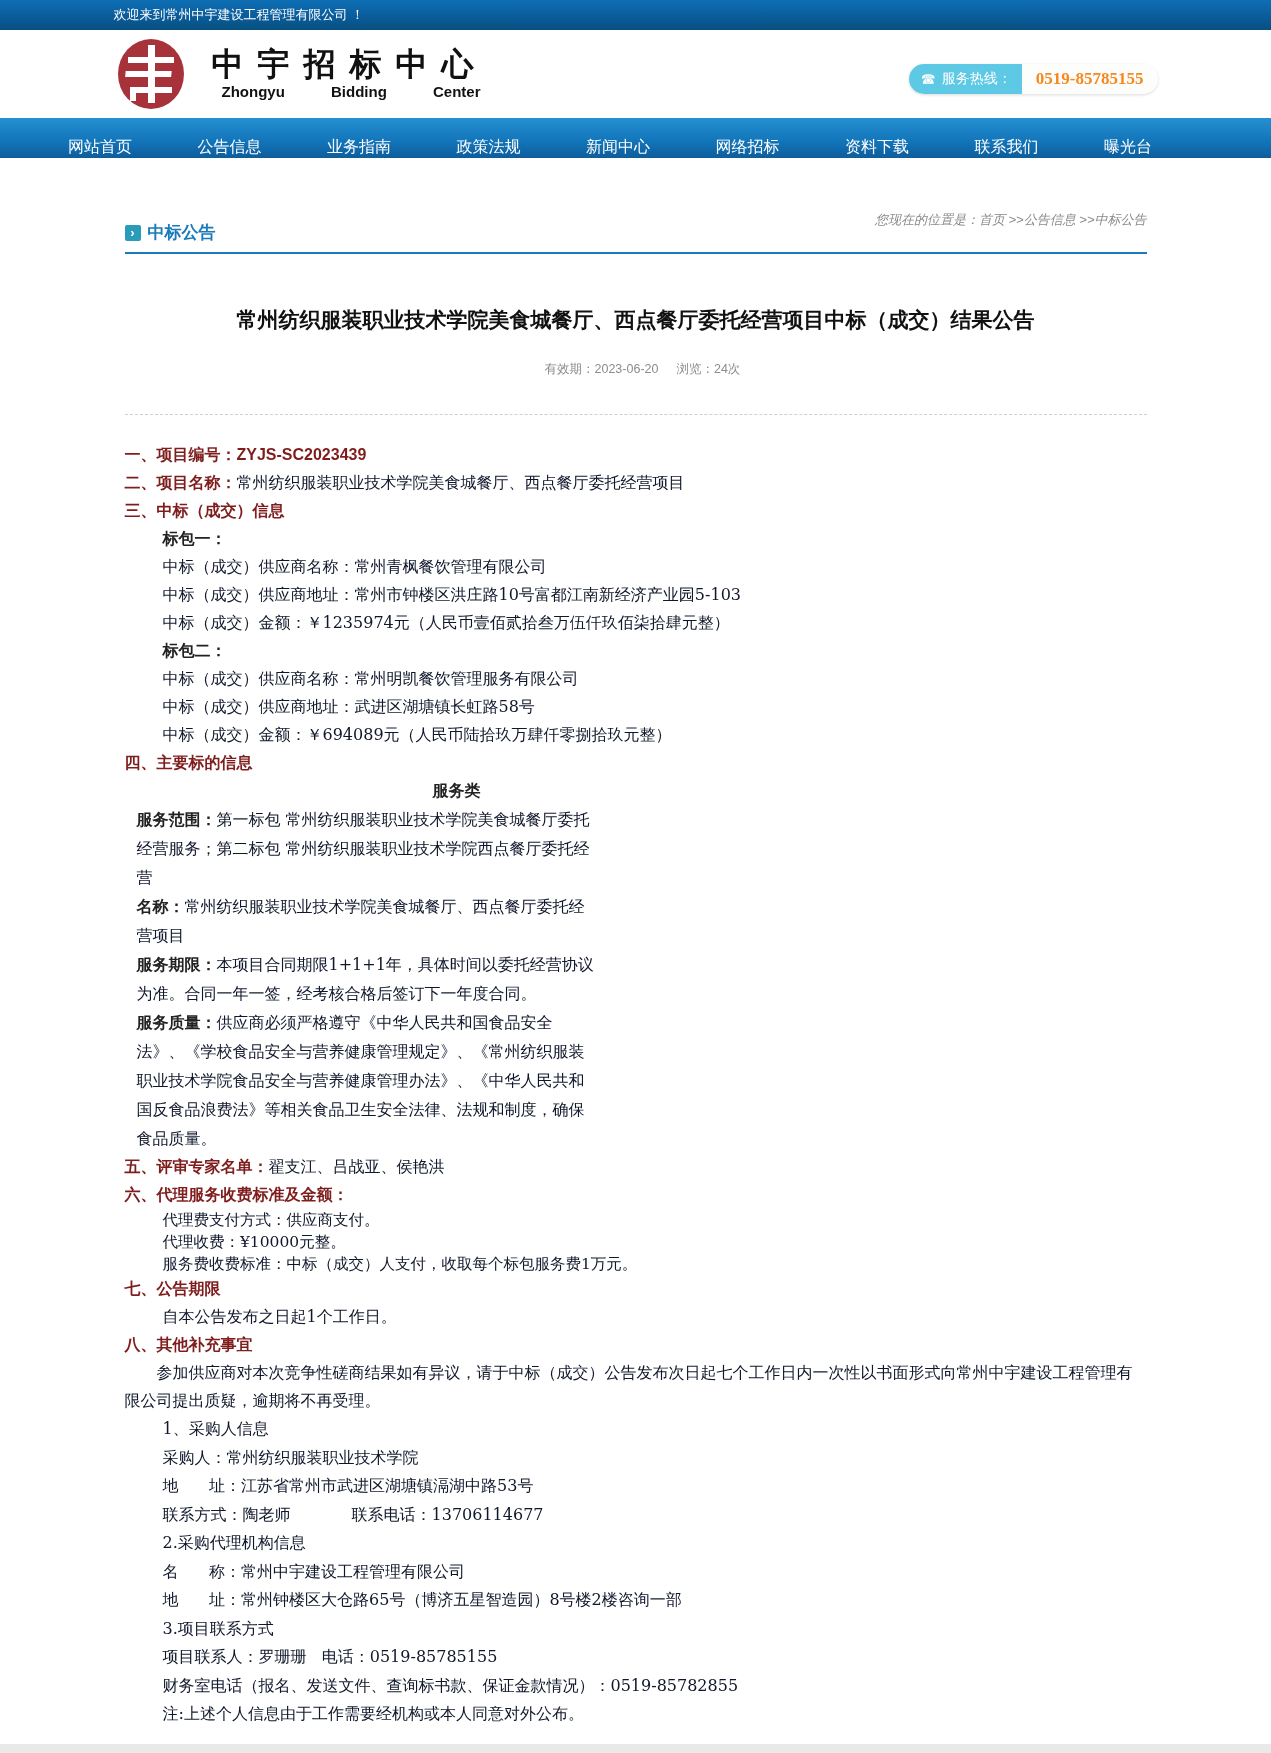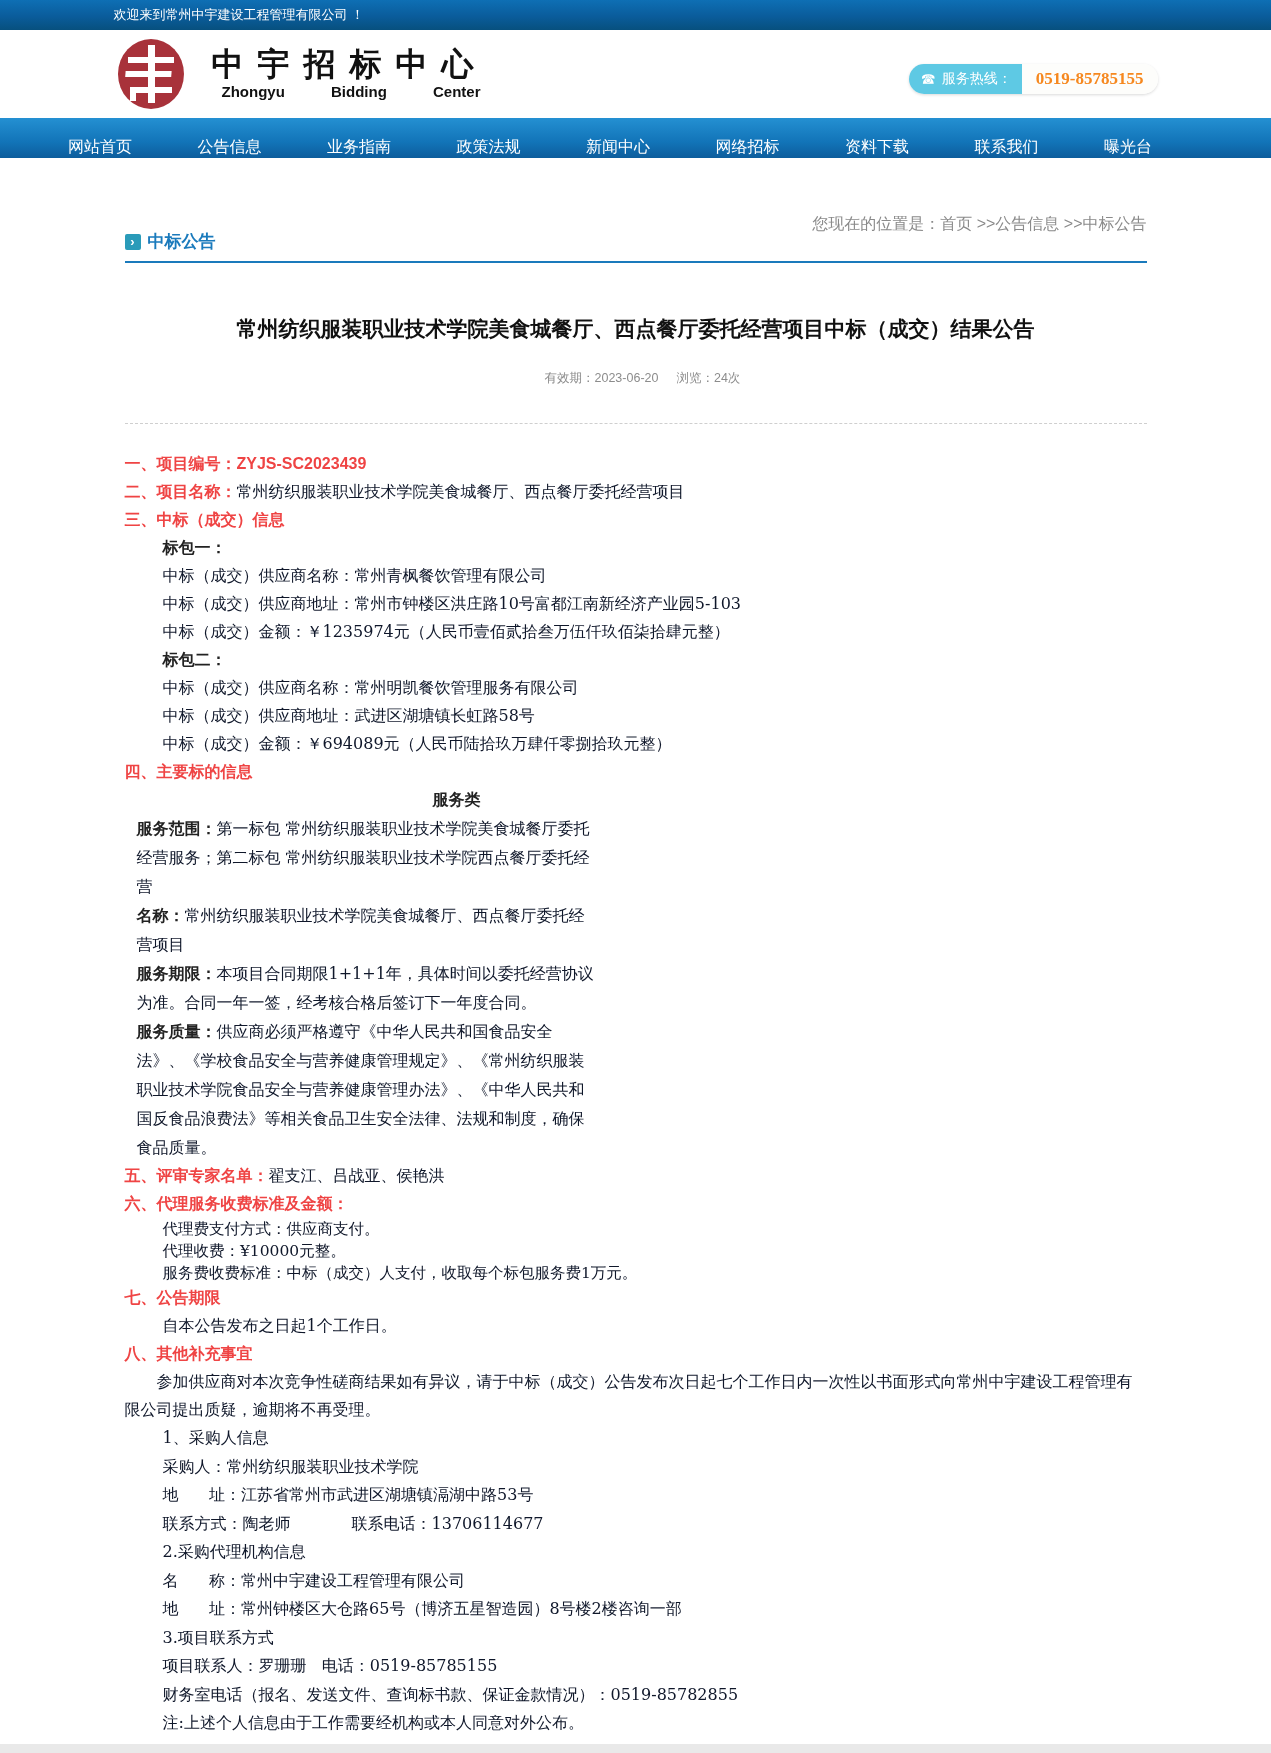--- a/index.html
+++ b/index.html
@@ -36,30 +36,30 @@
   .nav-inner { width:1120px; margin:0 0 0 50px; display:flex; justify-content:space-between; height:100%; align-items:flex-end; }
   .nav-item { color:#fff; font-size:16px; text-decoration:none; padding:0 18px; cursor:pointer; white-space:nowrap; }
   
   .container { width:1022px; margin:0 auto; }
   .crumb-row { margin-top:38px; display:flex; justify-content:space-between; align-items:flex-end;
                padding-bottom:8px; border-bottom:2px solid #1a7abc; }
   .crumb-left { display:flex; align-items:center; }
   .crumb-icon { width:16px; height:16px; background:#2a9bb9; color:#fff; font-size:13px; line-height:15px;
                 text-align:center; border-radius:2px; margin-right:7px; font-weight:bold; }
   .crumb-title { color:#1a7abc; font-size:17px; font-weight:bold; cursor:pointer; }
-  .crumb-right { color:#8a8a8a; font-size:16px; white-space:pre; }
+  .crumb-right { color:#8a8a8a; font-size:13px; white-space:pre;font-style:italic; }
   .crumb-right a { color:#8a8a8a; text-decoration:none; cursor:pointer; }
   
   .title { text-align:center; font-size:21px; font-weight:bold; color:#111; margin-top:52px; }
   .meta { text-align:center; color:#8c8c8c; font-size:12.5px; margin-top:13px; white-space:pre; }
   .meta span + span { margin-left:18px; }
   .dashed { border:none; border-top:1px dashed #cfcfcf; margin-top:22px; }
   .body { margin-top:26px; font-size:16px; padding-bottom:30px; }
   .body p { line-height:28px; }
-  .hline { font-weight:bold; color:#ef4444; }
+  .hline { font-weight:bold; color:#7f1d1d; }
   .serif { font-family:"DejaVu Serif","Liberation Serif",serif; color:#0f172a; font-weight:normal; }
   .ind1 { margin-left:38px; }
   .lot-title { font-weight:bold; color:#222; margin-left:38px; }
   .lot-line { margin-left:38px; white-space:pre-wrap; }
   .svc-cat { font-weight:bold; color:#222; margin-left:308px; }
   .svc-block { width:462px; margin-left:12px; }
   .svc-block p { line-height:29px; }
   .svc-block b { color:#222; font-family:"Liberation Sans",sans-serif; }
   .sub-tight { margin-left:38px; }
   .sub-tight p { line-height:22px; font-size:15.5px; }

